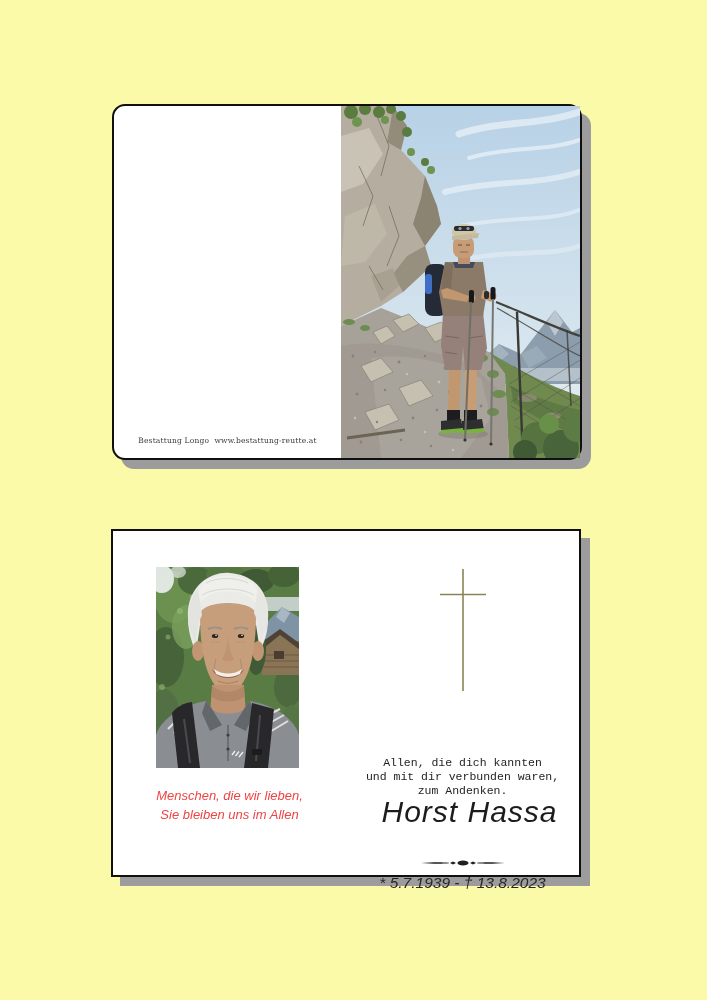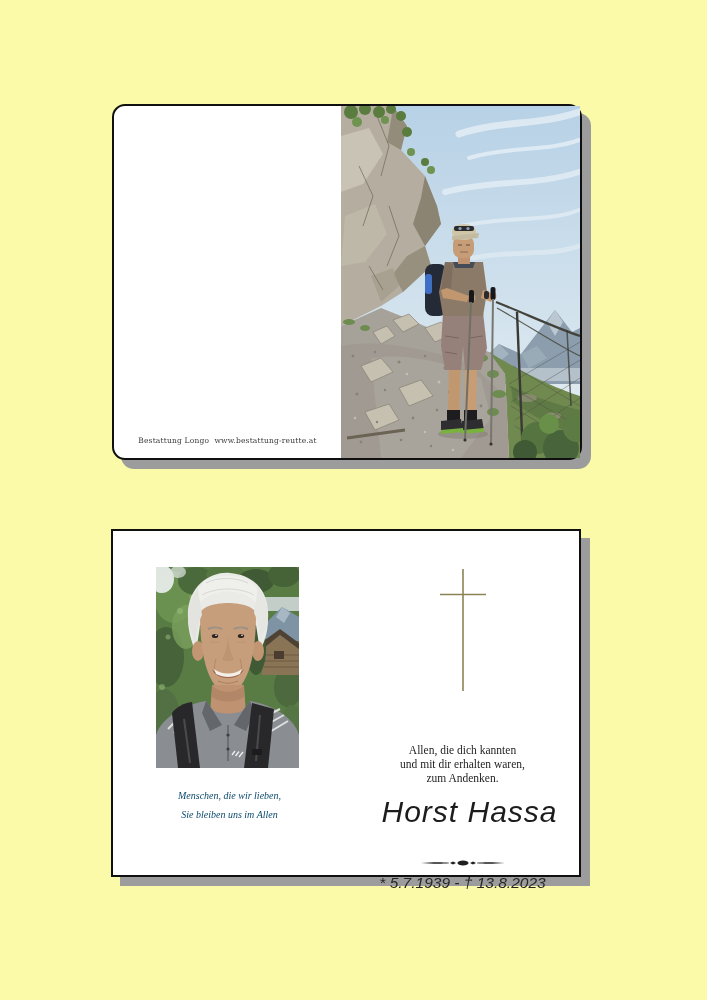--- a/index.html
+++ b/index.html
@@ -24,26 +24,26 @@
     font-family:"DejaVu Serif","Liberation Serif",serif;
     font-size:7.5px;color:#3b3b3b;white-space:pre;letter-spacing:.2px;
   }
   .photo-svg{display:block;width:100%;height:100%;}
   
   .inside-left{left:0;width:233px;}
   .inside-right{left:233px;width:233px;}
   .portrait-wrap{position:absolute;left:43px;top:36px;width:143px;height:201px;}
   .verse{
     position:absolute;left:0;top:256px;width:100%;text-align:center;
-    font-style:italic;font-size:10px;line-height:18.5px;color:#0c4a6e;font-family:Liberation Serif, serif;
+    font-style:italic;font-size:13px;line-height:18.5px;color:#ef4444;
   }
   .cross-wrap{position:absolute;left:0;top:38px;width:100%;text-align:center;line-height:0;}
   .dedication{
-    position:absolute;left:0;top:212px;width:100%;text-align:center;
-    font-family:Liberation Serif, serif;
+    position:absolute;left:0;top:225px;width:100%;text-align:center;
+    font-family:Liberation Mono, monospace;
     font-size:11.5px;line-height:14px;color:#1e1e1e;
   }
   .deceased-name{
     position:absolute;left:7px;top:263px;width:100%;text-align:center;
     font-style:italic;font-weight:300;font-size:30px;line-height:36px;
     letter-spacing:1px;color:#1c1c1c;white-space:nowrap;
   }
   .life-dates{
     position:absolute;left:0;top:301px;width:100%;text-align:center;
     font-style:italic;font-size:15.5px;line-height:19px;color:#262626;margin-top:41px;
@@ -317,21 +317,21 @@
 
   <div class="panel inside-right">
     <div class="cross-wrap">
       <svg width="48" height="122" viewBox="0 0 48 122" xmlns="http://www.w3.org/2000/svg">
         <line x1="24" y1="0" x2="24" y2="122" stroke="#8a8455" stroke-width="1.6"></line>
         <line x1="1" y1="25.5" x2="47" y2="25.5" stroke="#8a8455" stroke-width="1.6"></line>
       </svg>
     </div>
     <div class="dedication">
       <div>Allen, die dich kannten</div>
-      <div>und mit dir erhalten waren,</div>
+      <div>und mit dir verbunden waren,</div>
       <div>zum Andenken.</div>
     </div>
     <div class="deceased-name">Horst Hassa</div>
     <div class="life-dates">* 5.7.1939 - † 13.8.2023</div>
     <div class="flourish-wrap">
       <svg width="86" height="10" viewBox="0 0 86 10" xmlns="http://www.w3.org/2000/svg">
         <g fill="#1f1f1f">
           <path d="M1,5 C12,4 22,4 29,4.7 L29,5.3 C22,6 12,6 1,5 Z"></path>
           <path d="M85,5 C74,4 64,4 57,4.7 L57,5.3 C64,6 74,6 85,5 Z"></path>
           <path d="M30,5 L33,3.4 L36,5 L33,6.6 Z"></path>

